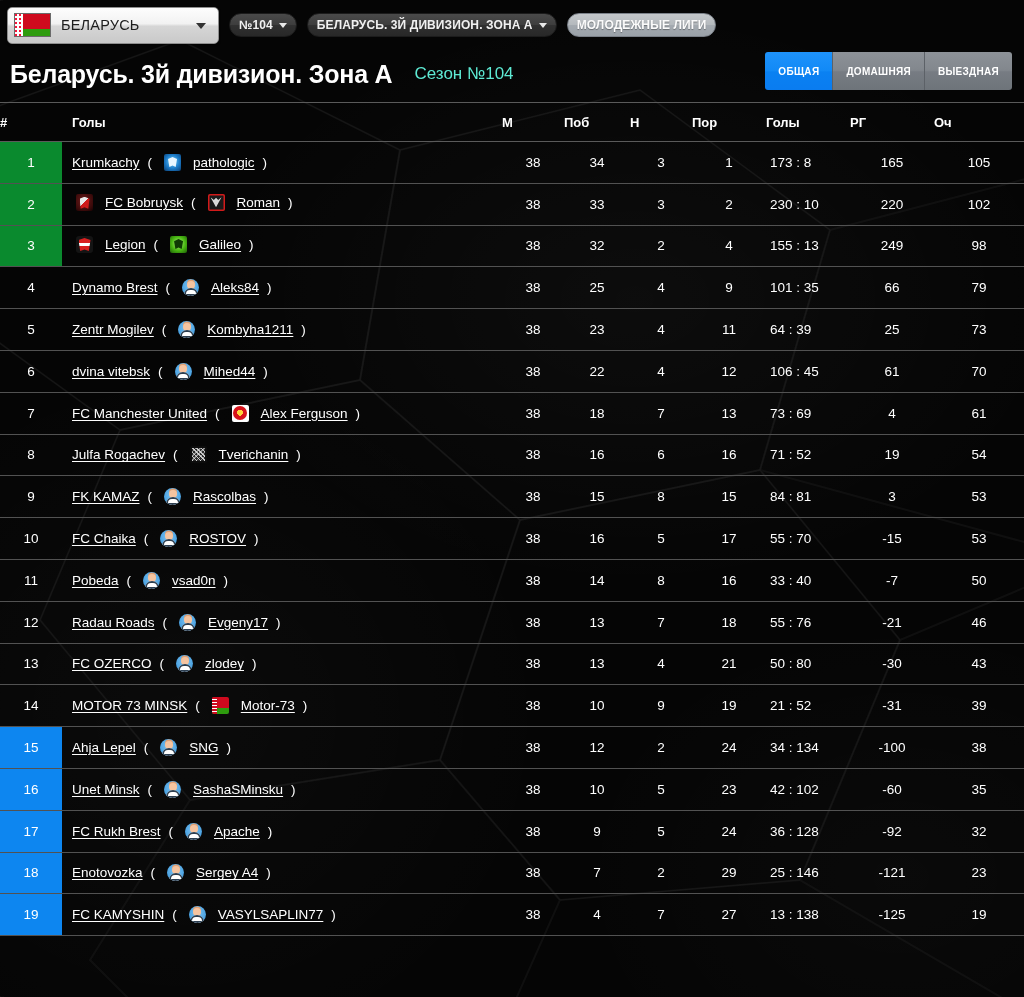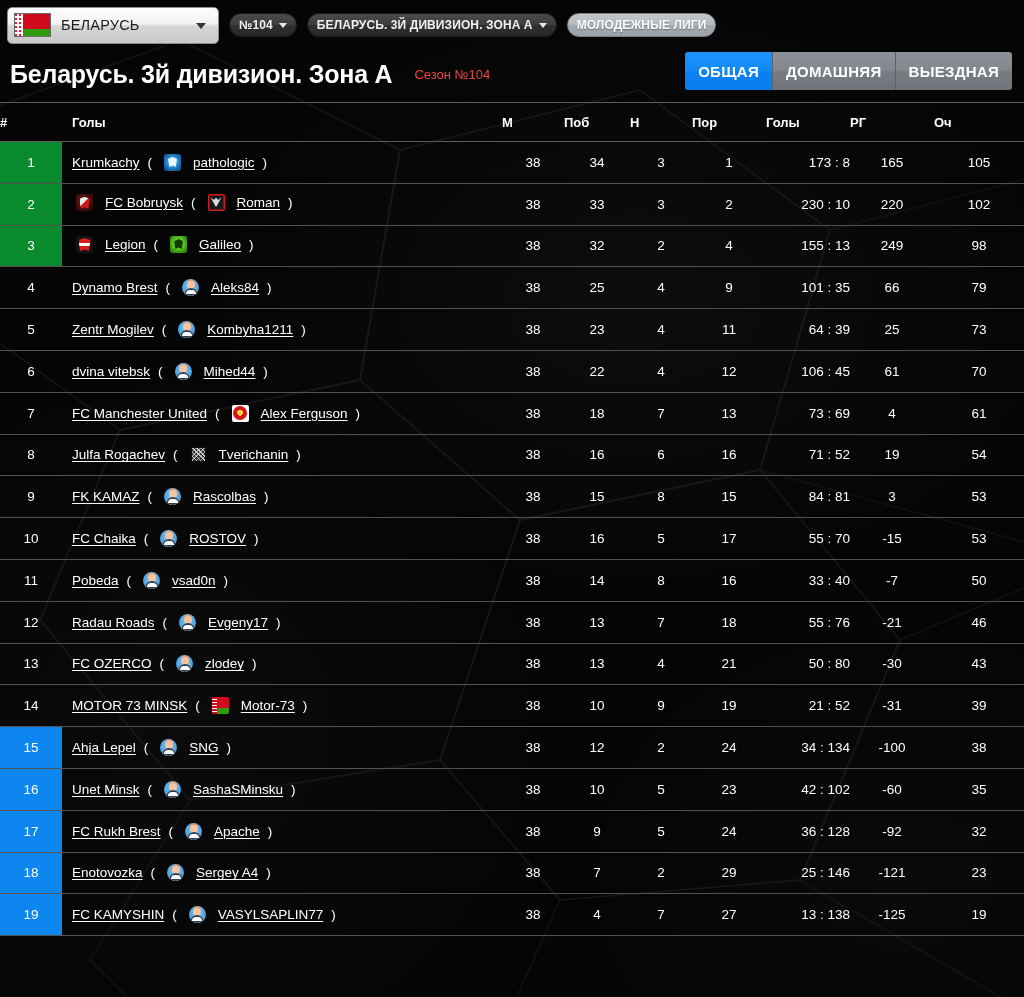--- a/index.html
+++ b/index.html
@@ -129,36 +129,36 @@
   h1.page-title {
     font-size: 25px;
     color: #ffffff;
     font-weight: bold;
     margin: 0;
     letter-spacing: -.2px;
     white-space: nowrap;
   }
   .season-label {
     margin-left: 22px;
-    font-size: 13px;
-    color: #ef4444;
+    font-size: 17px;
+    color: #5eead4;
     white-space: nowrap;
   }
   .tabs {
     position: absolute;
     right: 12px; top: 6px;
     display: flex;
     height: 38px;
     border-radius: 3px;
     overflow: hidden;
   }
   .tab {
     display:flex; align-items:center; justify-content:center;
     padding: 0 13px;
-    font-size: 15px;
+    font-size: 10px;
     font-weight: bold;
     letter-spacing: .3px;
     color: #ffffff;
     background: linear-gradient(to bottom,#8d9298 0%,#82878d 48%,#777c83 52%,#6e747a 100%);
     cursor: pointer;
     border-right: 1px solid #5c6167;
   }
   .tab:last-child { border-right: none; }
   .tab.active {
     background: linear-gradient(to bottom,#1e93fb 0%,#1189f6 50%,#0a81f2 52%,#0a7cf0 100%);
@@ -205,21 +205,21 @@
     width: 62px;
   }
   tr.promo td.rank { background: #0a8a2e; }
   tr.releg td.rank { background: #0d86f0; }
 
   td.club {
     padding-left: 10px;
     white-space: nowrap;
   }
   td.num   { text-align: center; }
-  td.goals { text-align: right; padding-left: 4px; }
+  td.goals { text-align: left; padding-left: 4px; }
 
   .club-line { display: inline-flex; align-items: center; gap: 8px; }
   .club-line a {
     color: #ffffff;
     text-decoration: underline;
     text-underline-offset: 2px;
     cursor: pointer;
   }
   .paren { color:#ffffff; }
 

